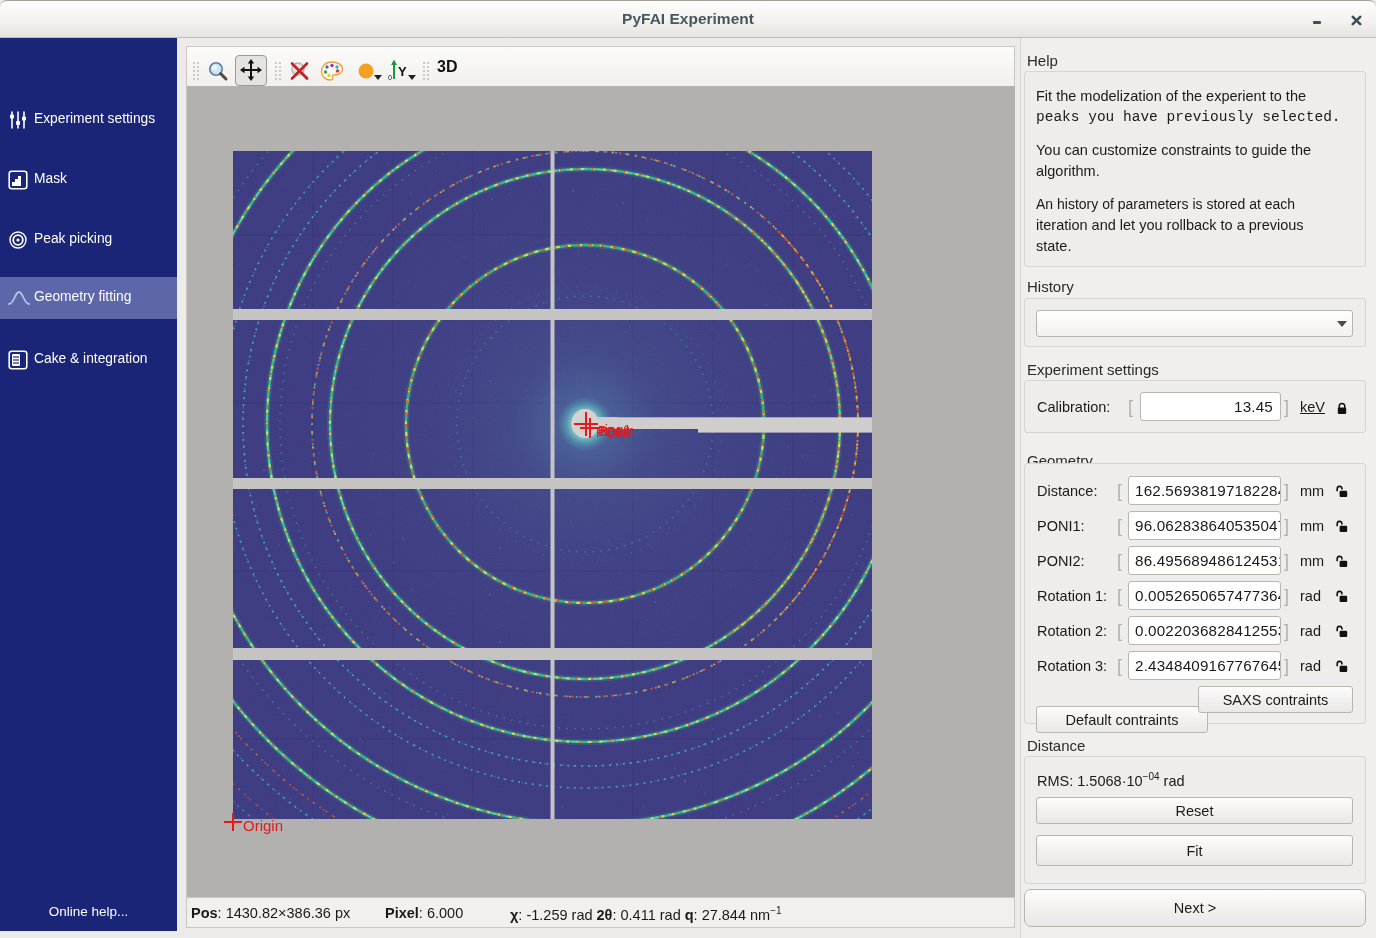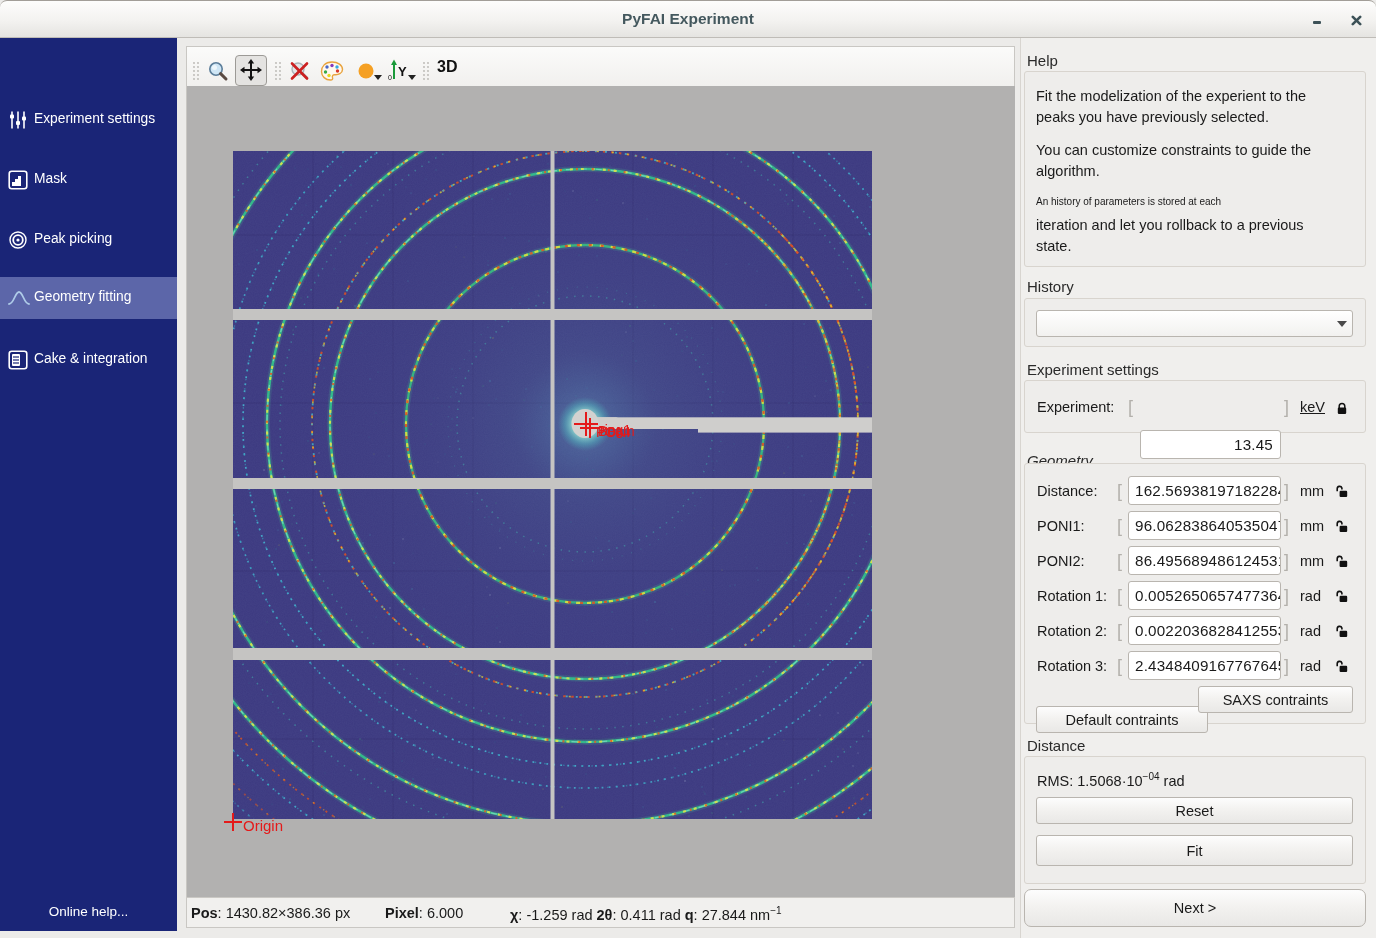--- a/index.html
+++ b/index.html
@@ -701,42 +701,42 @@
 </g>
 </svg>
 <div class="abs" style="left:186px;top:897px;width:829px;height:31px;background:#f1f0ee;border:1px solid #c9c7c3;border-top:1px solid #cac8c4;"></div>
 <div class="abs" style="left:191px;top:905px;font-size:14.5px;white-space:nowrap;"><b>Pos</b>: 1430.82×386.36 px</div>
 <div class="abs" style="left:385px;top:905px;font-size:14.5px;"><b>Pixel</b>: 6.000</div>
 <div class="abs" style="left:510px;top:905px;font-size:14.5px;white-space:nowrap;"><b>χ</b>: -1.259 rad <b>2θ</b>: 0.411 rad <b>q</b>: 27.844 nm<sup style="font-size:10px">−1</sup></div>
 <div class="abs" style="left:1020px;top:38px;width:356px;height:900px;background:#f0efed;border-left:1px solid #d8d5d0;"></div>
 <div class="glabel" style="left:1027px;top:52px;">Help</div>
 <div class="gframe" style="left:1024px;top:71px;width:342px;height:196px;"></div>
 <div class="abs" style="left:1036px;top:88px;font-size:14.5px;white-space:nowrap;">Fit the modelization of the experient to the</div>
-<div class="abs" style="left:1036px;top:109px;font-size:14.5px;white-space:nowrap;">peaks you have previously selected.</div>
+<div class="abs" style="left:1036px;top:109px;font-size:14.5px;white-space:nowrap;font-family:Liberation Mono, monospace;">peaks you have previously selected.</div>
 <div class="abs" style="left:1036px;top:142px;font-size:14.5px;white-space:nowrap;">You can customize constraints to guide the</div>
 <div class="abs" style="left:1036px;top:163px;font-size:14.5px;white-space:nowrap;">algorithm.</div>
-<div class="abs" style="left:1036px;top:196px;font-size:10px;white-space:nowrap;">An history of parameters is stored at each</div>
+<div class="abs" style="left:1036px;top:196px;font-size:14px;white-space:nowrap;">An history of parameters is stored at each</div>
 <div class="abs" style="left:1036px;top:217px;font-size:14.5px;white-space:nowrap;">iteration and let you rollback to a previous</div>
 <div class="abs" style="left:1036px;top:238px;font-size:14.5px;white-space:nowrap;">state.</div>
 <div class="glabel" style="left:1027px;top:278px;">History</div>
 <div class="gframe" style="left:1024px;top:298px;width:342px;height:49px;"></div>
 <div class="abs" style="left:1036px;top:310px;width:317px;height:27px;background:linear-gradient(#ffffff,#f2f1ef);border:1px solid #b9b5af;border-radius:3px;"></div>
 <div class="abs" style="left:1337px;top:321px;width:0;height:0;border-left:5px solid transparent;border-right:5px solid transparent;border-top:6px solid #4a4a4a;"></div>
 <div class="glabel" style="left:1027px;top:361px;">Experiment settings</div>
 <div class="gframe" style="left:1024px;top:380px;width:342px;height:53px;"></div>
-<div class="rowlab" style="left:1037px;top:399px;">Experiment:</div>
+<div class="rowlab" style="left:1037px;top:399px;">Calibration:</div>
 <div class="brk" style="left:1128px;top:398px;">[</div>
-<div class="input" style="left:1140px;top:392px;width:141px;height:29px;justify-content:flex-end;padding-right:7px;margin-top:38px;">13.45</div>
+<div class="input" style="left:1140px;top:392px;width:141px;height:29px;justify-content:flex-end;padding-right:7px;">13.45</div>
 <div class="brk" style="left:1284px;top:398px;">]</div>
 <div class="unit" style="left:1300px;top:399px;text-decoration:underline;">keV</div>
 <div class="abs" style="left:1336px;top:401px;"><svg width="12" height="13" viewBox="0 0 12 13">
 <path d="M3.2 6 L3.2 4.2 A2.8 2.8 0 0 1 8.8 4.2 L8.8 6" fill="none" stroke="#111" stroke-width="1.5"></path>
 <rect x="1.8" y="5.6" width="8.4" height="6.4" rx="1.2" fill="#111"></rect>
 </svg></div>
-<div class="glabel" style="left:1027px;top:452px;font-style:italic;">Geometry</div>
+<div class="glabel" style="left:1027px;top:452px;">Geometry</div>
 <div class="gframe" style="left:1024px;top:463px;width:342px;height:261px;"></div>
 <div class="rowlab" style="left:1037px;top:483px;">Distance:</div>
 <div class="brk" style="left:1117px;top:482px;">[</div>
 <div class="input" style="left:1128px;top:476px;width:153px;height:29px;padding-left:6px;">162.56938197182284716</div>
 <div class="brk" style="left:1284px;top:482px;">]</div>
 <div class="unit" style="left:1300px;top:483px;">mm</div>
 <div class="abs" style="left:1335px;top:484px;"><svg width="14" height="13" viewBox="0 0 14 13">
 <path d="M2.2 6.2 L2.2 3.8 A2.4 2.4 0 0 1 6.9 3.1 L6.9 4.4" fill="none" stroke="#111" stroke-width="1.6"></path>
 <rect x="4.6" y="5.8" width="7.6" height="6.2" rx="1.1" fill="#111"></rect>
 </svg></div>

